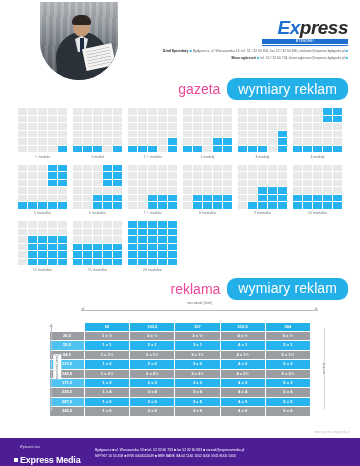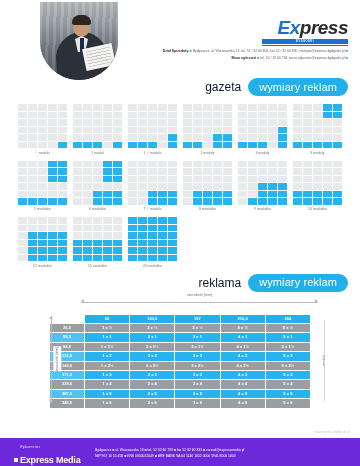--- a/index.html
+++ b/index.html
@@ -63,23 +63,23 @@
 
   .contact{
     position:absolute;right:12px;top:48px;left:105px;text-align:right;
     font-size:3.4px;line-height:5.6px;color:#5a5f66;
   }
   .contact b{color:#26292d;}
   .contact .dot{color:#29b4ea;font-size:4px;}
 
   
   .sect{display:flex;align-items:center;justify-content:flex-end;gap:7px;padding-right:12px;}
-  .sect .name{font-size:12px;color:#0f172a;}
+  .sect .name{font-size:14px;color:#ec4899;}
   .sect .pill{
-    background:#23b0e8;color:#fff;font-size:11px;border-radius:9px;
+    background:#23b0e8;color:#fff;font-size:14px;border-radius:9px;
     padding:2.5px 11px 3.5px;letter-spacing:.1px;
   }
 
   
   .grids{padding:8px 18px 0 18px;}
   .grow{display:flex;justify-content:space-between;margin-bottom:6px;}
   .gcell{width:49px;}
   .gwrap{
     display:grid;grid-template-columns:repeat(5,1fr);grid-template-rows:repeat(6,1fr);
     gap:1px;background:#ffffff;height:44px;
@@ -130,21 +130,21 @@
   table.sizes th.corner{background:#ffffff;width:34px;}
   table.sizes th.colh{background:#23b0e8;color:#ffffff;}
   table.sizes td.rowh{background:#9a9da1;color:#ffffff;width:34px;}
   table.sizes tr.alt td.rowh{background:#4ec3f2;}
   table.sizes td.cell{background:#9a9da1;color:#ffffff;}
   table.sizes tr.alt td.cell{background:#26b3f0;}
 
   
   .credit{position:absolute;right:10px;bottom:32px;font-size:2.6px;color:#b6babd;letter-spacing:.3px;}
   .footer{
-    position:absolute;left:0;right:0;bottom:0;height:28px;background:#6d28d9;color:#ffffff;
+    position:absolute;left:0;right:0;bottom:0;height:28px;background:#4c1d95;color:#ffffff;
   }
   .footer .brand{position:absolute;left:14px;top:8px;}
   .footer .brand .pre{font-size:2.6px;letter-spacing:.4px;opacity:.9;display:block;margin-left:6px;}
   .footer .brand .nm{font-size:9px;font-weight:bold;letter-spacing:-.2px;}
   .footer .brand .nm .sq{display:inline-block;width:4px;height:4px;background:#fff;margin-right:2px;vertical-align:1px;}
   .footer .addr{position:absolute;left:95px;top:9px;font-size:3.4px;line-height:6px;}
 </style>
 </head>
 <body>
 

